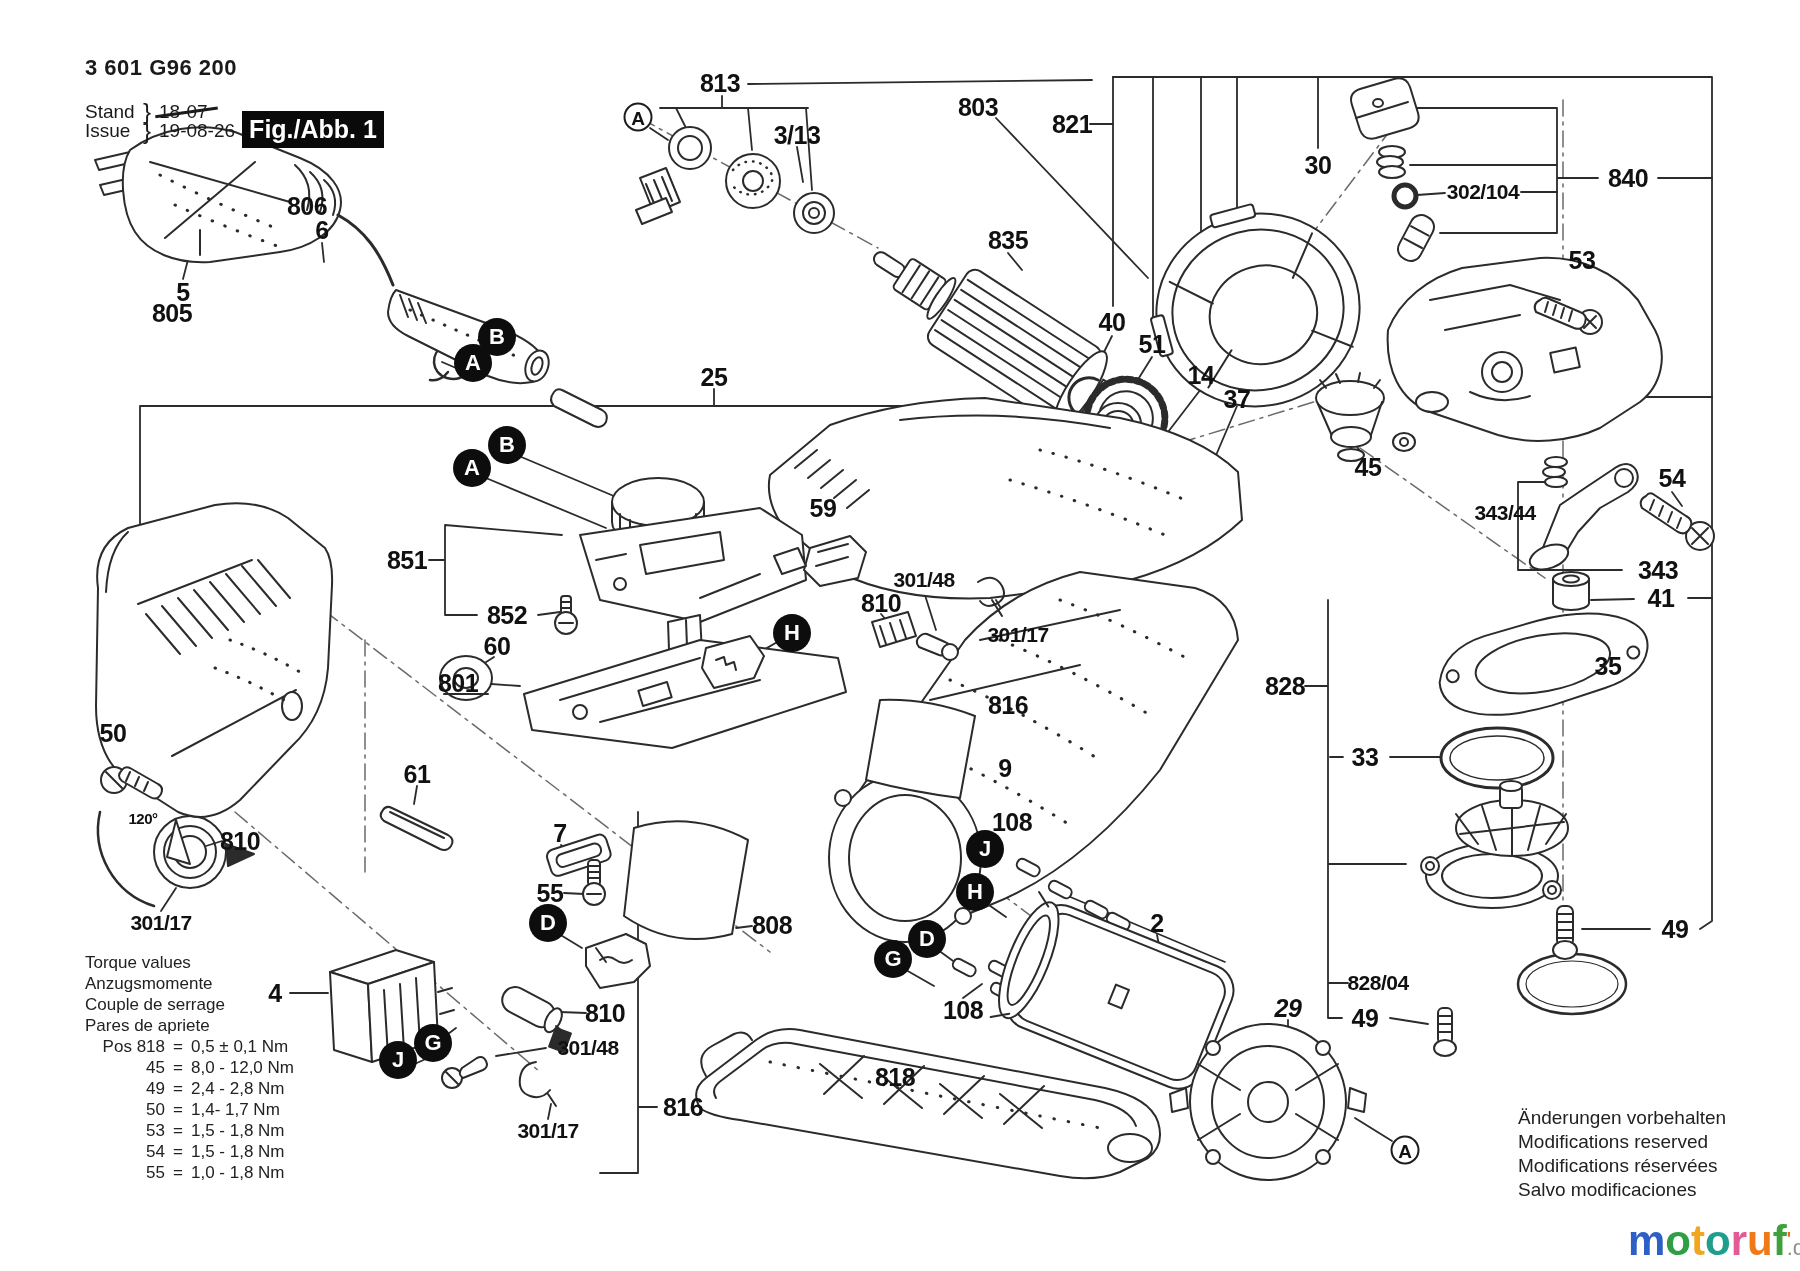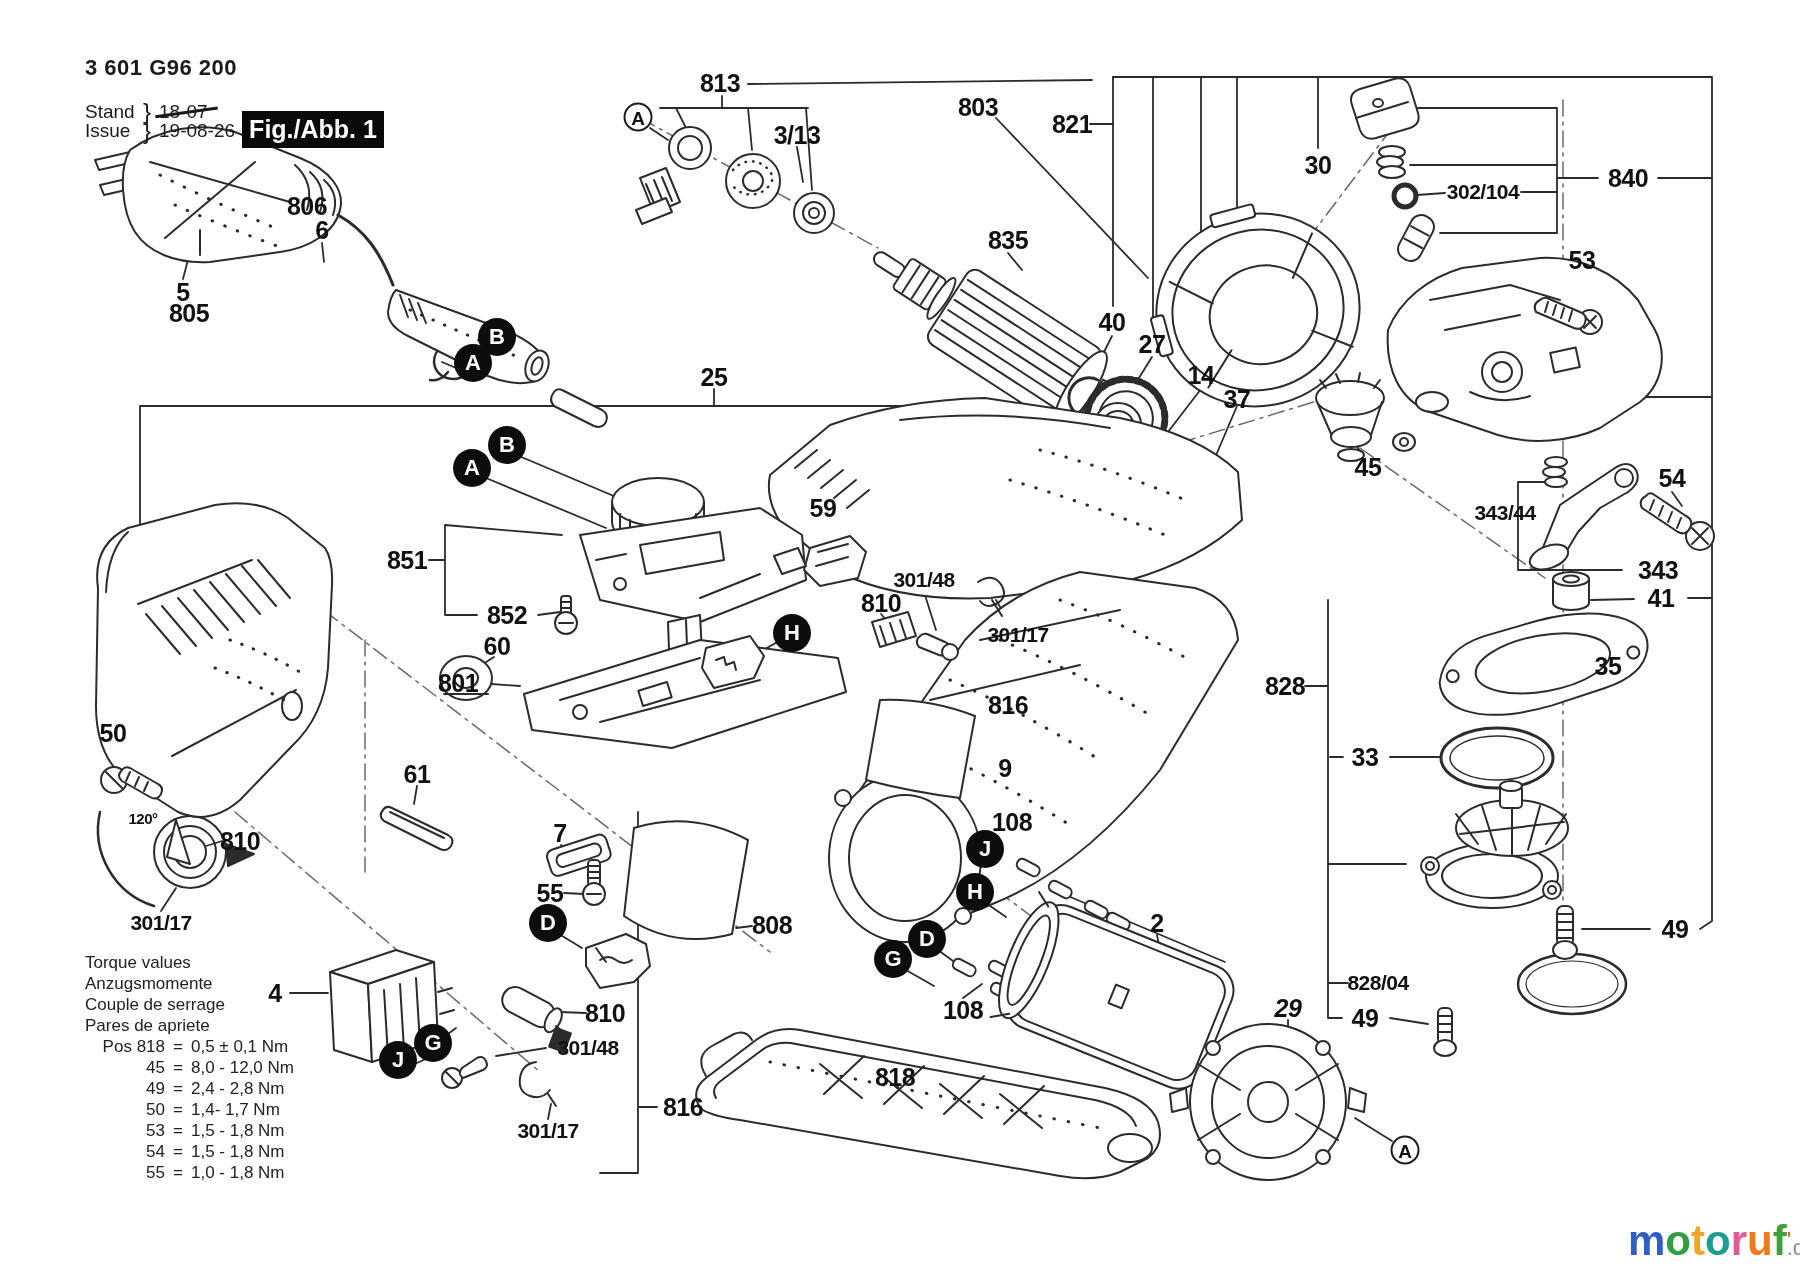--- a/index.html
+++ b/index.html
@@ -521,24 +521,24 @@
         <div class="plabel" style="left: 978px; top: 107px;">803</div>
         <div class="plabel" style="left: 1072px; top: 124px;">821</div>
         <div class="plabel" style="left: 1318px; top: 165px;">30</div>
         <div class="plabel small" style="left: 1483px; top: 192px;">302/104</div>
         <div class="plabel" style="left: 1628px; top: 178px;">840</div>
         <div class="plabel" style="left: 1582px; top: 260px;">53</div>
         <div class="plabel" style="left: 1008px; top: 240px;">835</div>
         <div class="plabel" style="left: 307px; top: 206px;">806</div>
         <div class="plabel" style="left: 322px; top: 230px;">6</div>
         <div class="plabel" style="left: 183px; top: 292px;">5</div>
-        <div class="plabel" style="left: 172px; top: 313px; margin-left: 17px;">805</div>
+        <div class="plabel" style="left: 172px; top: 313px;">805</div>
         <div class="plabel" style="left: 714px; top: 377px;">25</div>
         <div class="plabel" style="left: 1112px; top: 322px;">40</div>
-        <div class="plabel" style="left: 1152px; top: 344px;">27</div>
+        <div class="plabel" style="left: 1152px; top: 344px;">51</div>
         <div class="plabel" style="left: 1201px; top: 375px;">14</div>
         <div class="plabel" style="left: 1237px; top: 399px;">37</div>
         <div class="plabel" style="left: 1368px; top: 467px;">45</div>
         <div class="plabel small" style="left: 1505px; top: 513px;">343/44</div>
         <div class="plabel" style="left: 1672px; top: 478px;">54</div>
         <div class="plabel" style="left: 1658px; top: 570px;">343</div>
         <div class="plabel" style="left: 1661px; top: 598px;">41</div>
         <div class="plabel" style="left: 1608px; top: 666px;">35</div>
         <div class="plabel" style="left: 407px; top: 560px;">851</div>
         <div class="plabel" style="left: 507px; top: 615px;">852</div>
@@ -584,16 +584,22 @@
         <div class="rcircle filled" style="left: 792px; top: 633px;">H</div>
         <div class="rcircle filled" style="left: 548px; top: 923px;">D</div>
         <div class="rcircle filled" style="left: 985px; top: 849px;">J</div>
         <div class="rcircle filled" style="left: 975px; top: 892px;">H</div>
         <div class="rcircle filled" style="left: 927px; top: 939px;">D</div>
         <div class="rcircle filled" style="left: 893px; top: 959px;">G</div>
         <div class="rcircle filled" style="left: 433px; top: 1043px;">G</div>
         <div class="rcircle filled" style="left: 398px; top: 1060px;">J</div>
       </div>
 
+    <div class="notes" id="notes-block">
+        <div>Änderungen vorbehalten</div>
+        <div>Modifications reserved</div>
+        <div>Modifications réservées</div>
+        <div>Salvo modificaciones</div>
+      </div>
 
     <div class="logo" id="logo-block"><span style="color: rgb(46, 95, 196);">m</span><span style="color: rgb(47, 158, 68);">o</span><span style="color: rgb(242, 165, 31);">t</span><span style="color: rgb(31, 158, 142);">o</span><span style="color: rgb(226, 91, 151);">r</span><span style="color: rgb(238, 123, 24);">u</span><span style="color: rgb(63, 160, 60);">f</span><span class="tick" style="color: rgb(232, 100, 31);">'</span><span class="suffix" style="color: rgb(143, 143, 143);">.de</span></div>
   </div>
 </div>
 
 </body></html>

